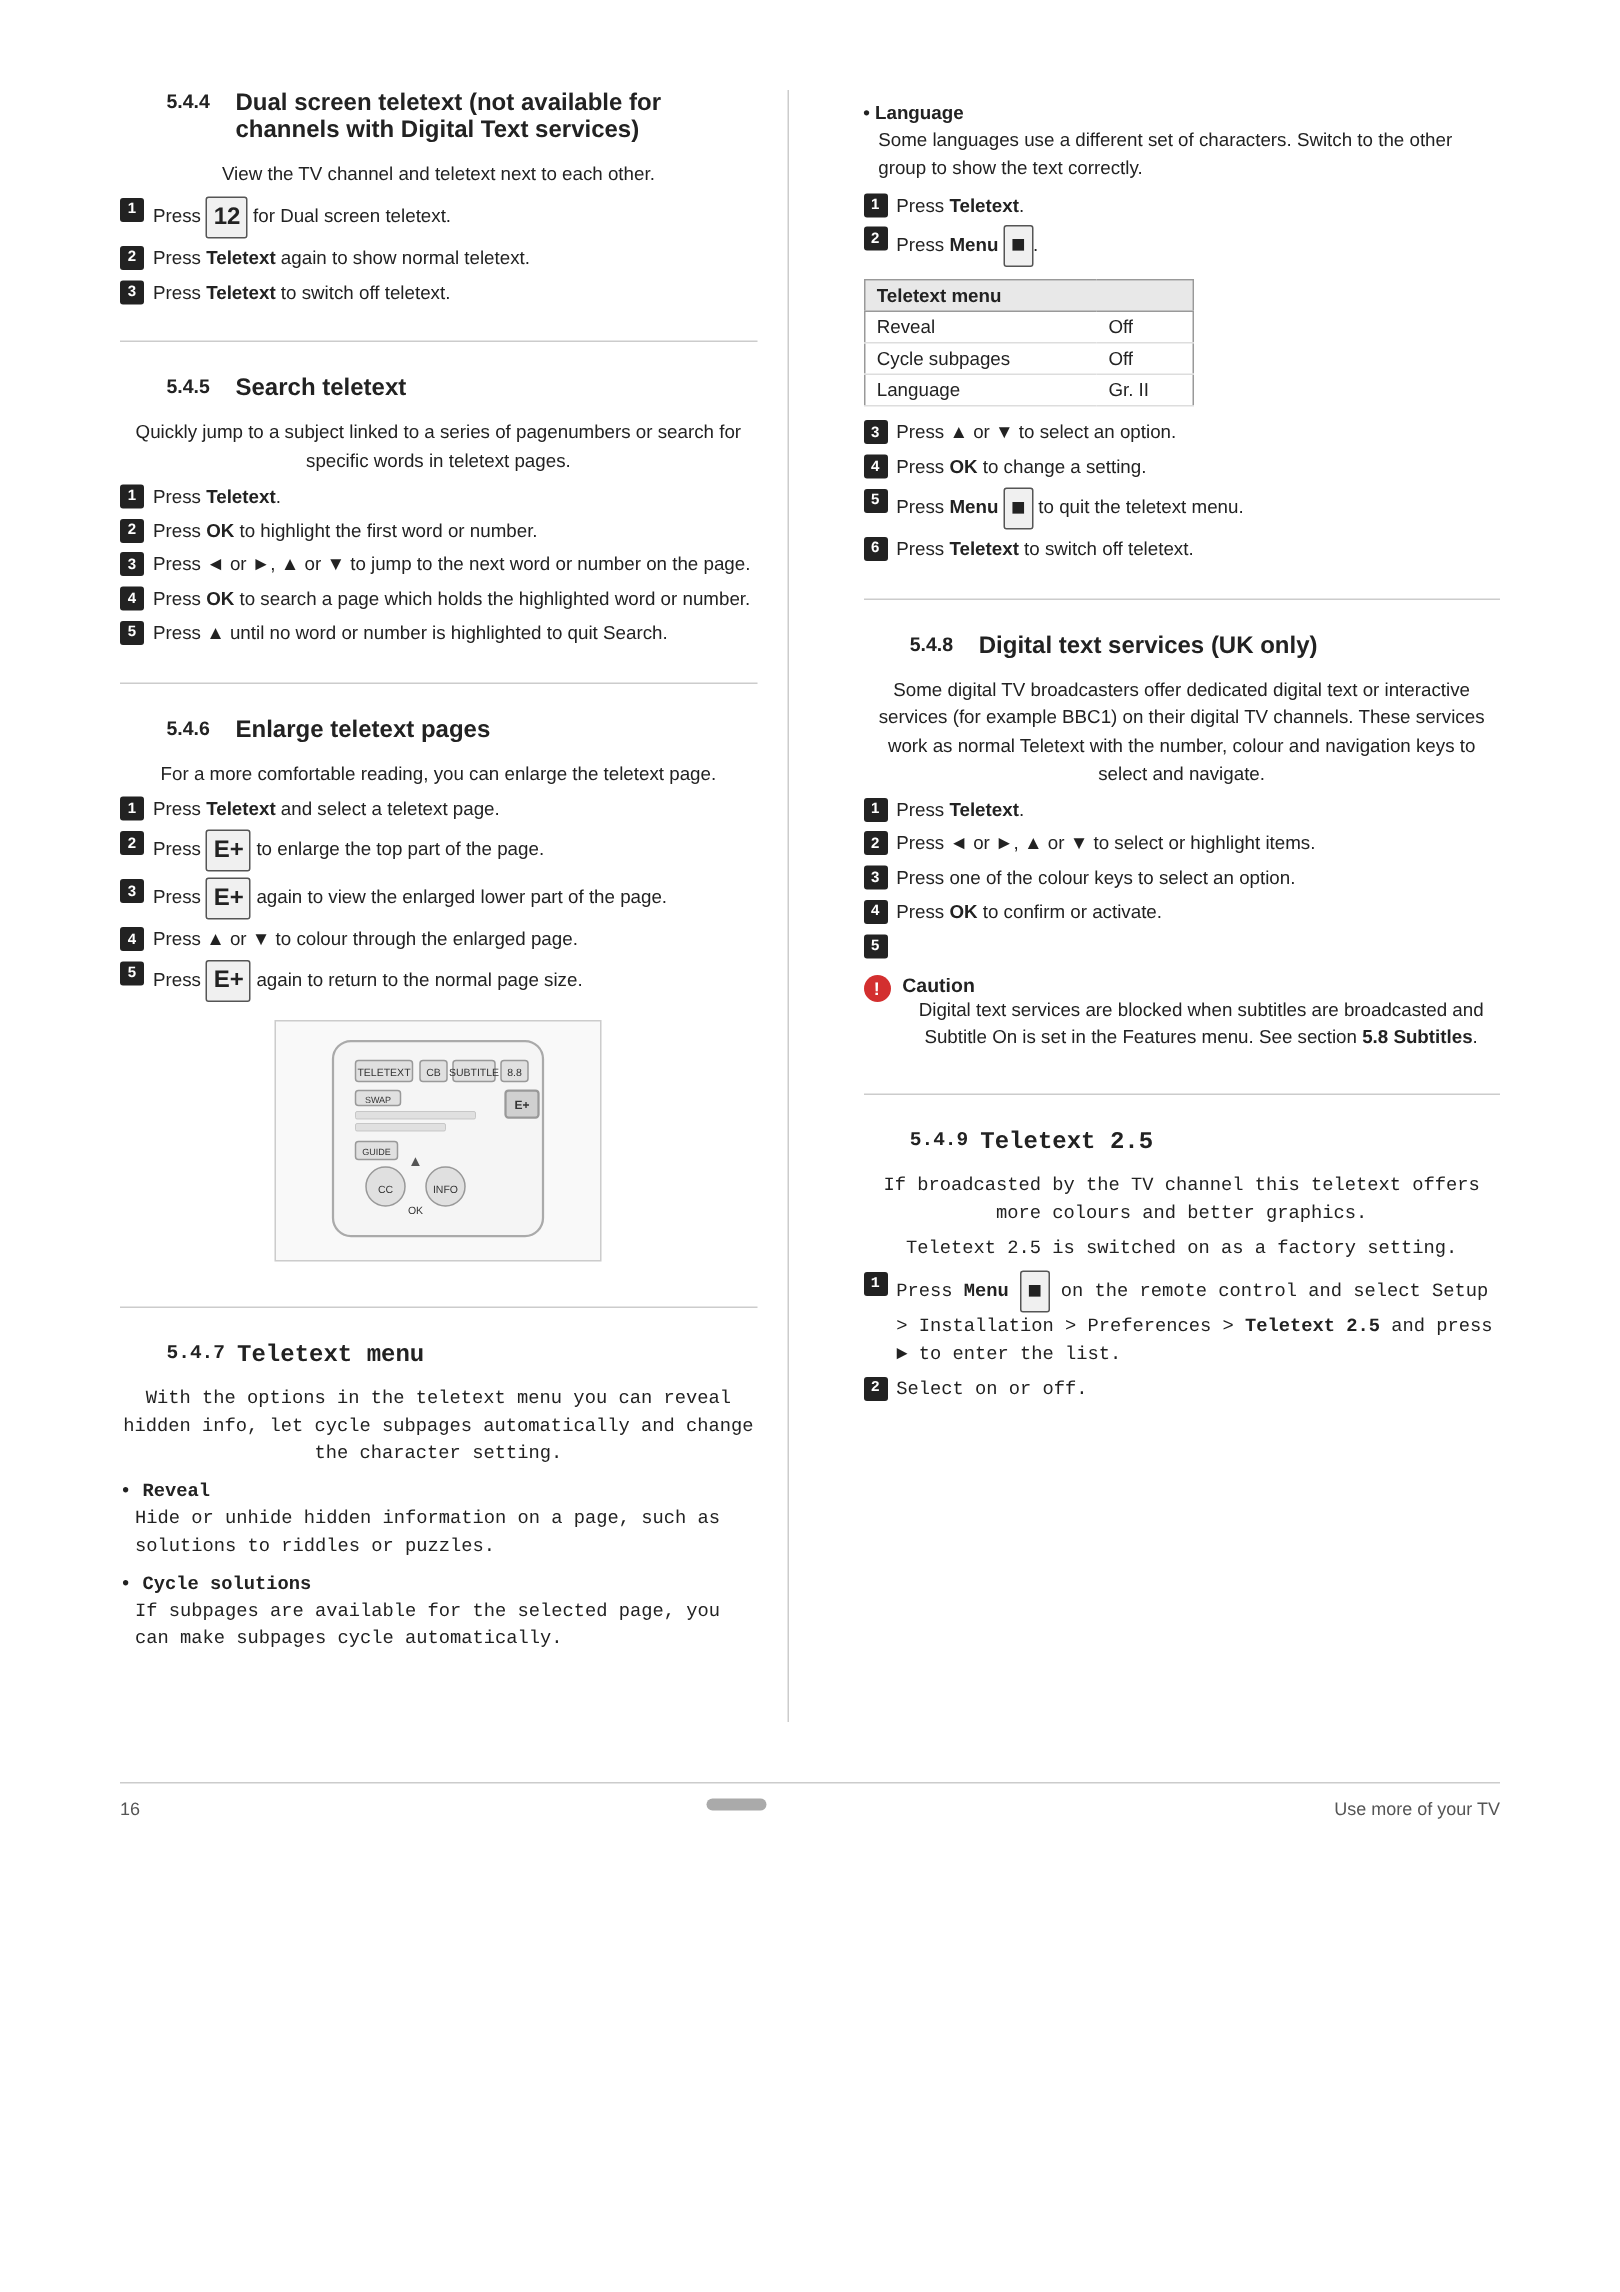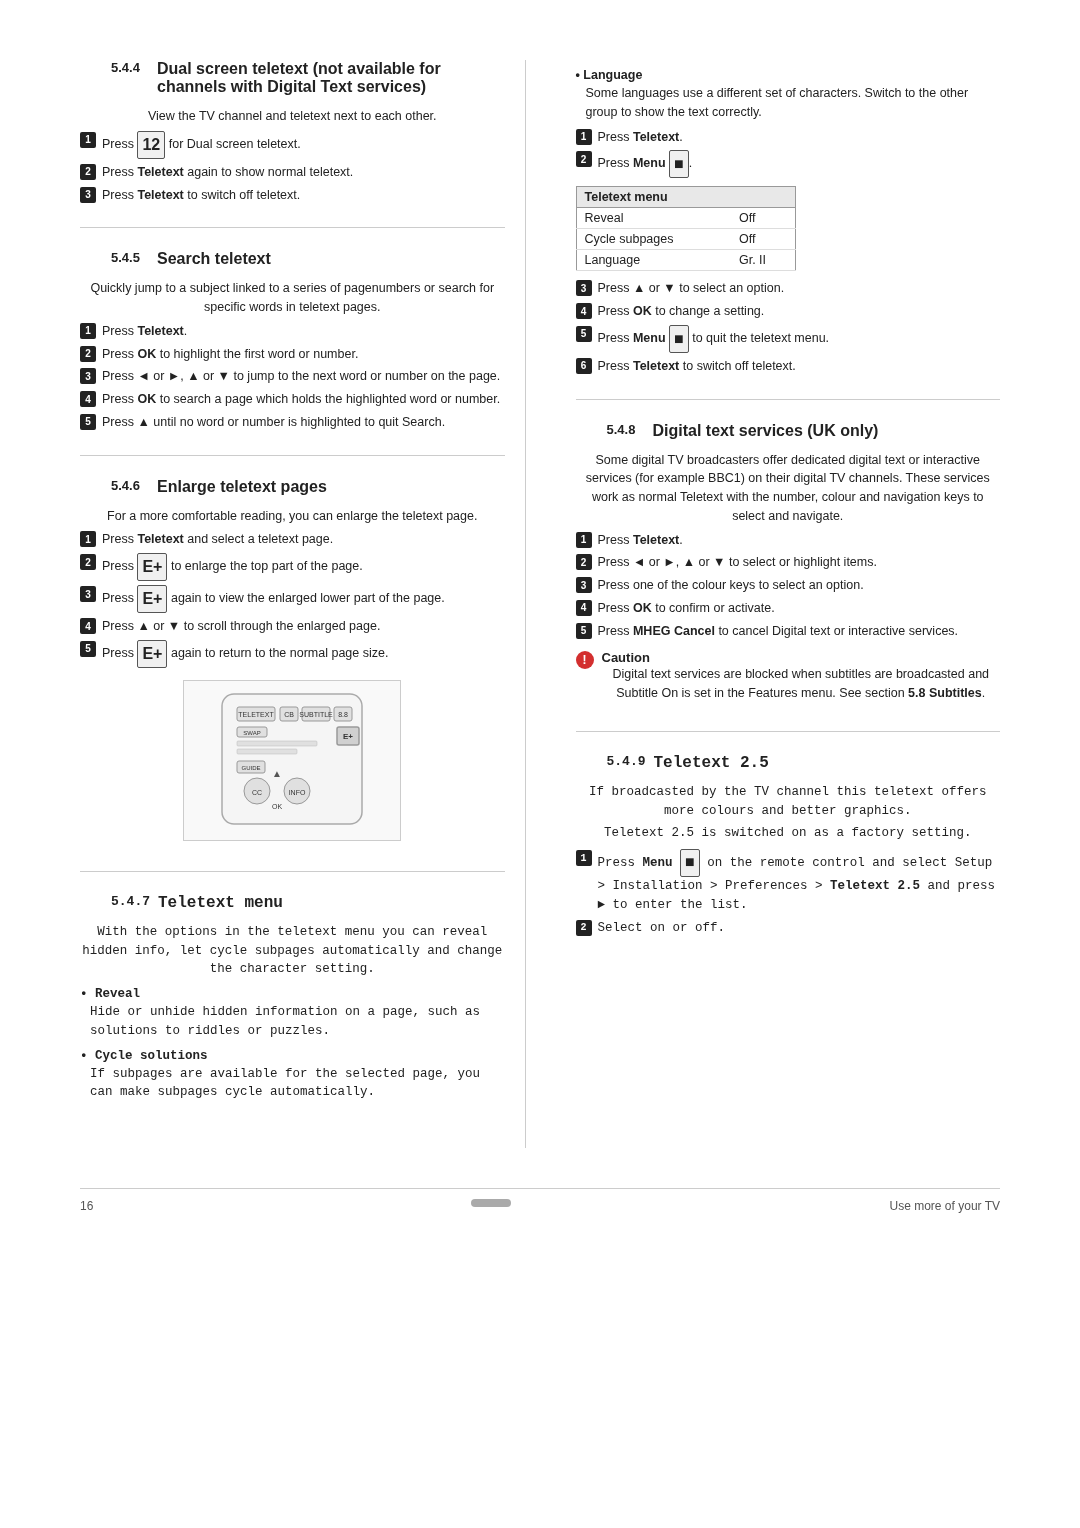--- a/index.html
+++ b/index.html
@@ -247,21 +247,21 @@
         <li>
           <span class="step-num">2</span>
           <span>Press <span class="icon-btn">E+</span> to enlarge the top part of the page.</span>
         </li>
         <li>
           <span class="step-num">3</span>
           <span>Press <span class="icon-btn">E+</span> again to view the enlarged lower part of the page.</span>
         </li>
         <li>
           <span class="step-num">4</span>
-          <span>Press ▲ or ▼ to scroll through the enlarged page.</span>
+          <span>Press ▲ or ▼ to colour through the enlarged page.</span>
         </li>
         <li>
           <span class="step-num">5</span>
           <span>Press <span class="icon-btn">E+</span> again to return to the normal page size.</span>
         </li>
       </ul>
 
       <div class="remote-diagram">
         <div class="remote-svg-container">
           <svg width="200" height="140">
@@ -398,21 +398,20 @@
         <li>
           <span class="step-num">3</span>
           <span>Press one of the colour keys to select an option.</span>
         </li>
         <li>
           <span class="step-num">4</span>
           <span>Press <span class="bold">OK</span> to confirm or activate.</span>
         </li>
         <li>
           <span class="step-num">5</span>
-          <span>Press <span class="bold">MHEG Cancel</span> to cancel Digital text or interactive services.</span>
         </li>
       </ul>
 
       <div class="caution-box" style="margin-top:10px;">
         <span class="caution-icon">!</span>
         <div>
           <div class="caution-title">Caution</div>
           <p>Digital text services are blocked when subtitles are broadcasted and Subtitle On is set in the Features menu. See section <span class="bold">5.8 Subtitles</span>.</p>
         </div>
       </div>

